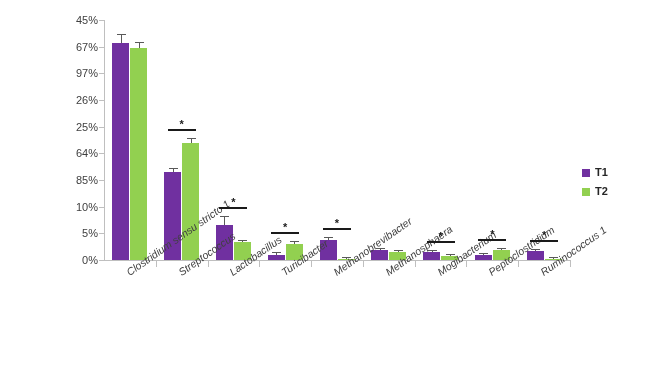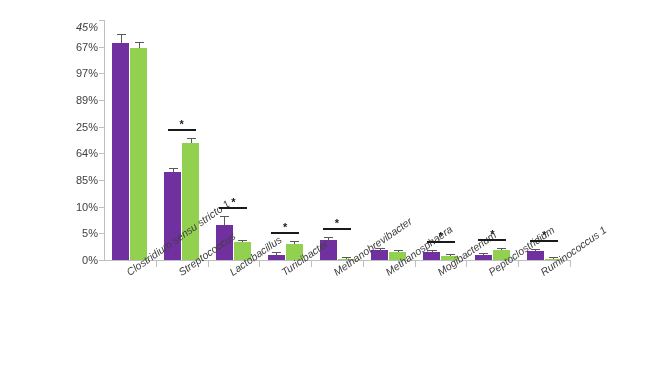--- a/index.html
+++ b/index.html
@@ -168,27 +168,27 @@
       <div class="ytick" style="top: 228.333px;">5%</div>
       <div class="ytick-mark" style="top: 233.333px;"></div>
       <div class="ytick" style="top: 201.667px; text-align: center;">10%</div>
       <div class="ytick-mark" style="top: 206.667px;"></div>
       <div class="ytick" style="top: 175px;">85%</div>
       <div class="ytick-mark" style="top: 180px;"></div>
       <div class="ytick" style="top: 148.333px;">64%</div>
       <div class="ytick-mark" style="top: 153.333px;"></div>
       <div class="ytick" style="top: 121.667px;">25%</div>
       <div class="ytick-mark" style="top: 126.667px;"></div>
-      <div class="ytick" style="top: 95px;">89%</div>
+      <div class="ytick" style="top: 95px;">26%</div>
       <div class="ytick-mark" style="top: 100px;"></div>
       <div class="ytick" style="top: 68.3333px;">97%</div>
       <div class="ytick-mark" style="top: 73.3333px;"></div>
       <div class="ytick" style="top: 41.6667px;">67%</div>
       <div class="ytick-mark" style="top: 46.6667px;"></div>
-      <div class="ytick" style="top: 22px; font-style: italic;">45%</div>
+      <div class="ytick" style="top: 15px;">45%</div>
       <div class="ytick-mark" style="top: 20px;"></div>
     </div>
   <div id="xtick-layer">
       <div class="xtick-mark" style="left: 155.778px;"></div>
       <div class="xtick-mark" style="left: 207.556px;"></div>
       <div class="xtick-mark" style="left: 259.333px;"></div>
       <div class="xtick-mark" style="left: 311.111px;"></div>
       <div class="xtick-mark" style="left: 362.889px;"></div>
       <div class="xtick-mark" style="left: 414.667px;"></div>
       <div class="xtick-mark" style="left: 466.444px;"></div>
@@ -276,20 +276,30 @@
       <div class="xlabel" style="left: 175.667px; top: 268px;">Streptococcus</div>
       <div class="xlabel" style="left: 227.444px; top: 268px;">Lactobacillus</div>
       <div class="xlabel" style="left: 279.222px; top: 268px;">Turicibacter</div>
       <div class="xlabel" style="left: 331px; top: 268px;">Methanobrevibacter</div>
       <div class="xlabel" style="left: 382.778px; top: 268px;">Methanosphaera</div>
       <div class="xlabel" style="left: 434.556px; top: 268px;">Mogibacterium</div>
       <div class="xlabel" style="left: 486.333px; top: 268px;">Peptoclostridium</div>
       <div class="xlabel" style="left: 538.111px; top: 268px;">Ruminococcus 1</div>
     </div>
 
+  <div class="legend" id="legend">
+      <div class="legend-row">
+        <span class="legend-swatch t1"></span>
+        <span class="legend-label">T1</span>
+      </div>
+      <div class="legend-row">
+        <span class="legend-swatch t2"></span>
+        <span class="legend-label">T2</span>
+      </div>
+    </div>
 
 <div class="sig-line" style="left: 167.667px; top: 128.933px; width: 28px;"></div>
     <div class="sig-star" style="left: 171.667px; top: 118.933px; width: 20px;">*</div>
     <div class="sig-line" style="left: 219.444px; top: 207.333px; width: 28px;"></div>
     <div class="sig-star" style="left: 223.444px; top: 197.333px; width: 20px;">*</div>
     <div class="sig-line" style="left: 271.222px; top: 231.867px; width: 28px;"></div>
     <div class="sig-star" style="left: 275.222px; top: 221.867px; width: 20px;">*</div>
     <div class="sig-line" style="left: 323px; top: 228.133px; width: 28px;"></div>
     <div class="sig-star" style="left: 327px; top: 218.133px; width: 20px;">*</div>
     <div class="sig-line" style="left: 426.556px; top: 240.933px; width: 28px;"></div>

